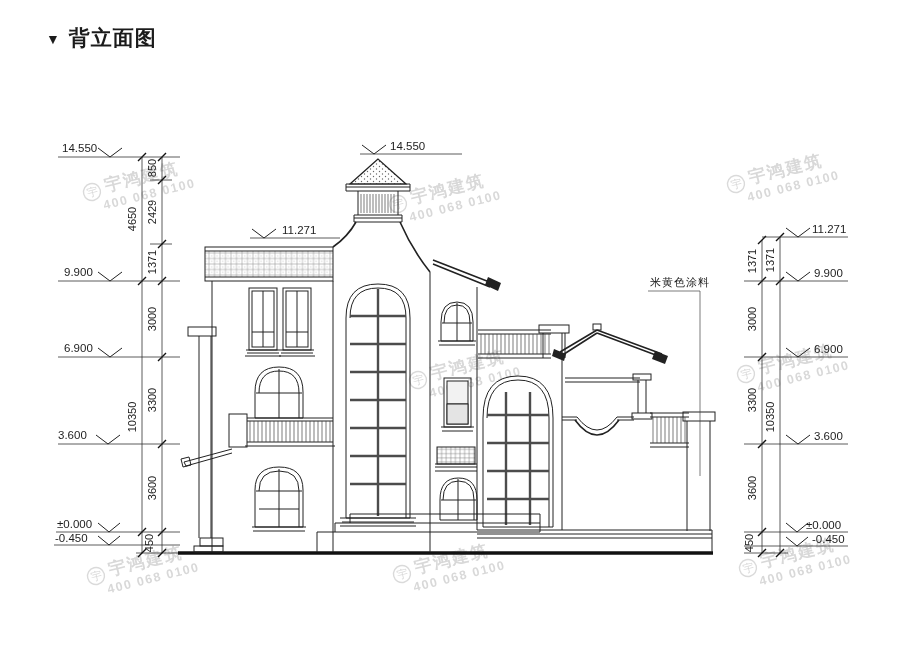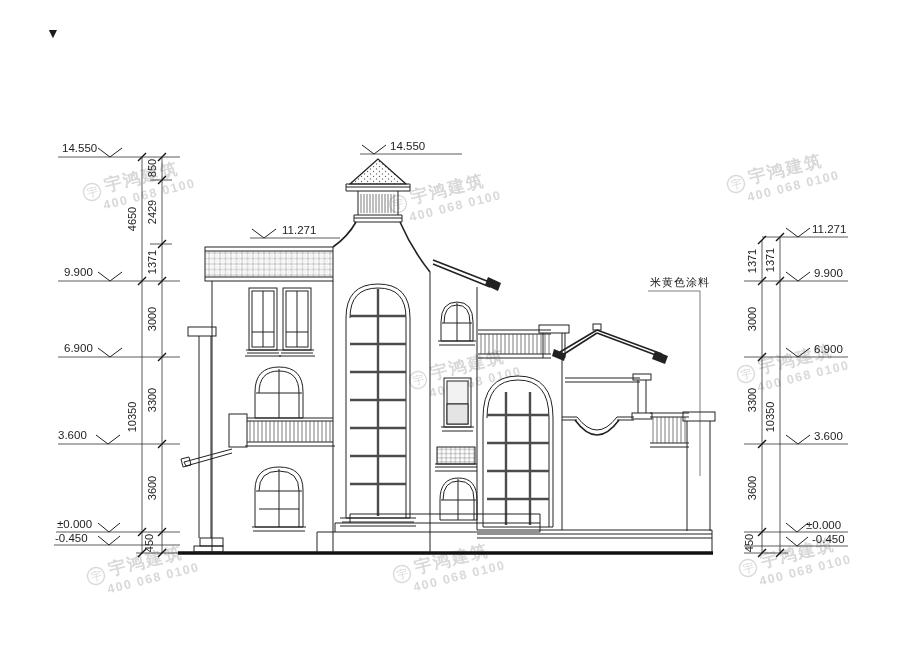--- a/index.html
+++ b/index.html
@@ -27,20 +27,21 @@
   .wm .lg{font-size:11px;}
   .wm circle{stroke:#bcbcbc;stroke-width:1.4;fill:none;}
 </style>
 </head>
 <body>
 
 <div id="stage">
 
   <div id="page-title">
     <span class="tri">▼</span>
+    <span>背立面图</span>
   </div>
 
   <svg width="910" height="670" viewBox="0 0 910 670">
     <defs>
       <pattern id="tiles" width="5.5" height="5.5" patternUnits="userSpaceOnUse">
         <path d="M0,0H5.5M0,5.5H5.5M0,0V5.5M5.5,0V5.5" stroke="#8a8a8a" stroke-width="0.5" fill="none"></path>
         <circle cx="2.7" cy="2.7" r="0.5" fill="#aaa"></circle>
       </pattern>
       <pattern id="dots" width="6" height="5" patternUnits="userSpaceOnUse">
         <circle cx="1.5" cy="1.5" r="0.7" fill="#666"></circle>

